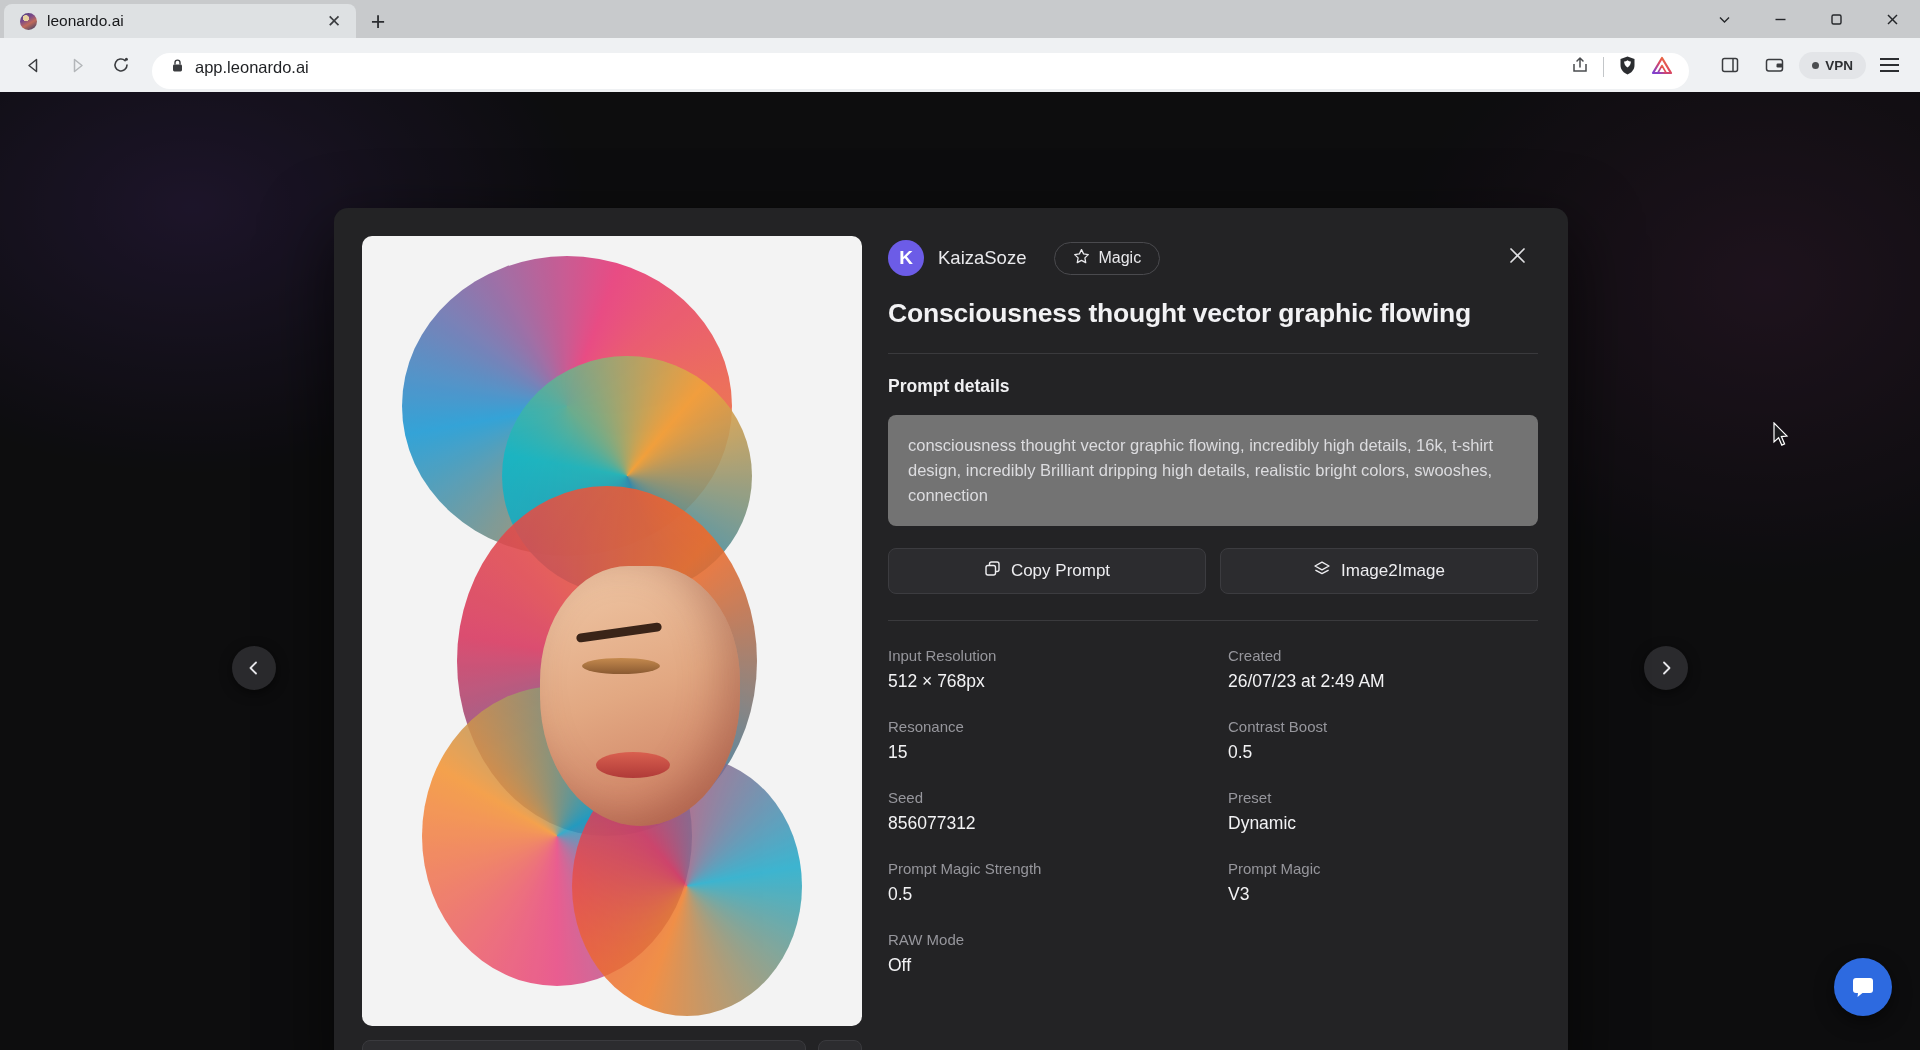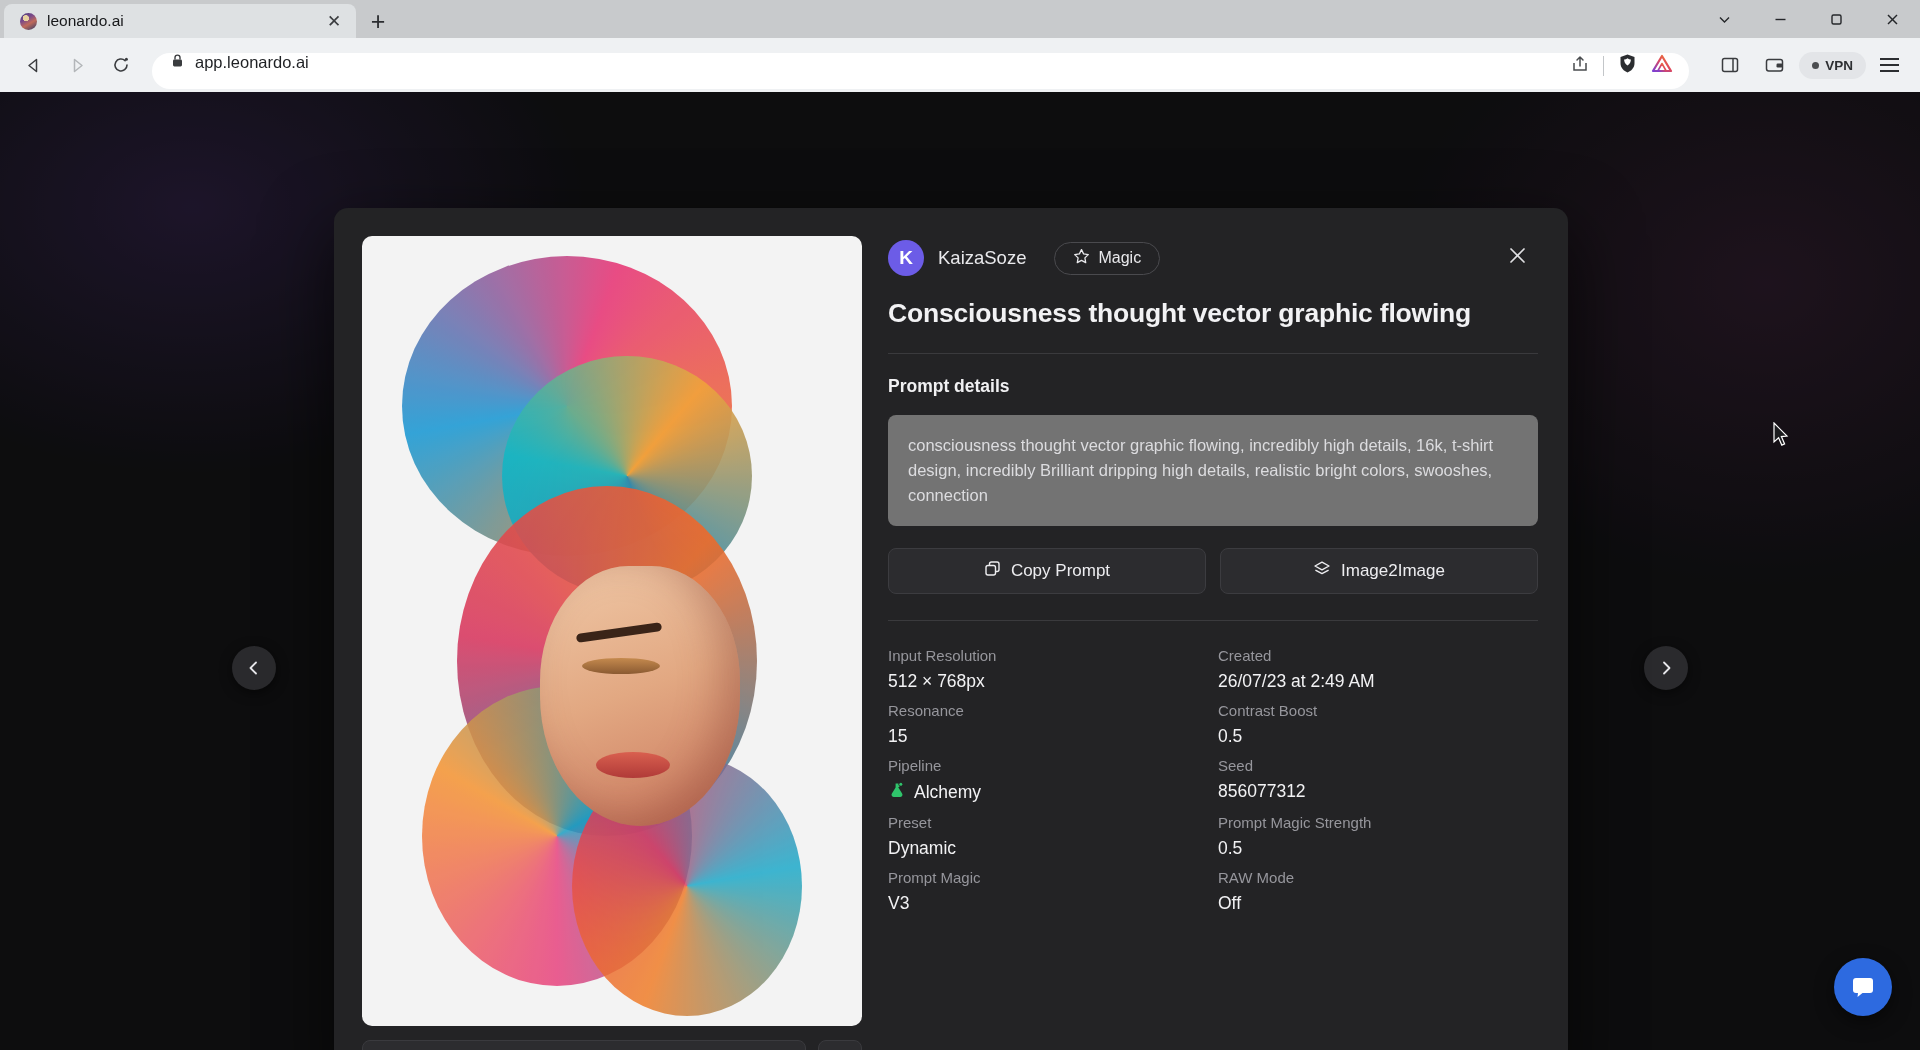--- a/index.html
+++ b/index.html
@@ -56,21 +56,21 @@
     height: 54px; background: #eff1f3; display: flex; align-items: center;
     padding: 0 14px; gap: 6px; flex: 0 0 54px;
   }
   .navicon {
     width: 38px; height: 38px; display: flex; align-items: center;
     justify-content: center; border-radius: 6px; color: #3a3c3f;
   }
   .navicon.dim { color: #b3b6b9; }
   .urlbar {
     flex: 1; height: 36px; background: #ffffff; border-radius: 18px;
-    display: flex; align-items: flex-start; padding: 0 10px 8px 18px;
+    display: flex; align-items: center; padding: 0 10px 8px 18px;
     margin: 12px 16px 0 6px; gap: 10px;
   }
   .url-text { font-size: 16.5px; color: #1f2124; flex: 1; }
   .url-right { display: flex; align-items: center; gap: 13px; padding-right: 6px;}
   .vsep { width: 1px; height: 20px; background: #c3c6c9; }
   .vpn-pill {
     height: 27px; background: #e3e5e8; border-radius: 14px;
     display: flex; align-items: center; gap: 6px; padding: 0 13px;
     font-size: 13.5px; color: #2d2f32; font-weight: 600;
   }
@@ -190,21 +190,21 @@
   .act-btn {
     flex: 1; height: 46px; background: #2c2c2f; border: 1px solid #3c3c40;
     border-radius: 8px; display: flex; align-items: center; justify-content: center;
     gap: 10px; color: #ededf0; font-size: 17px;
   }
 
   .divider2 { height: 1px; background: #3a3a3d; margin: 26px 0 0 0; }
 
   .meta-grid {
     margin-top: 26px; display: grid; grid-template-columns: 1fr 1fr;
-    row-gap: 26px; column-gap: 30px; gap: 10px;
+    row-gap: 26px; column-gap: 30px;
   }
   .meta-label { font-size: 15px; color: #96969c; margin-bottom: 7px; }
   .meta-value {
     font-size: 17.5px; color: #f2f2f4; font-weight: 400;
     display: flex; align-items: center; gap: 8px;
   }
 
   
   .art-controls {
     margin-top: 14px; display: flex; gap: 12px; width: 500px;
@@ -449,33 +449,20 @@
           <div>
             <div class="meta-label">Resonance</div>
             <div class="meta-value">15</div>
           </div>
           <div>
             <div class="meta-label">Contrast Boost</div>
             <div class="meta-value">0.5</div>
           </div>
 
           <div>
-            <div class="meta-label">Pipeline</div>
-            <div class="meta-value">
-              <span>
-                <svg width="18" height="18" viewBox="0 0 18 18">
-                  <path d="M7.6 2.4v4.2L3.9 12.4a2.4 2.4 0 0 0 2 3.7h6.2a2.4 2.4 0 0 0 2-3.7l-3.7-5.8V2.4z" fill="#2fc46b"></path>
-                  <circle cx="12.8" cy="3.2" r="1.5" fill="#2fc46b"></circle>
-                  <circle cx="10.6" cy="5.2" r="0.9" fill="#2fc46b"></circle>
-                </svg>
-              </span>
-              <span>Alchemy</span>
-            </div>
-          </div>
-          <div>
             <div class="meta-label">Seed</div>
             <div class="meta-value">856077312</div>
           </div>
 
           <div>
             <div class="meta-label">Preset</div>
             <div class="meta-value">Dynamic</div>
           </div>
           <div>
             <div class="meta-label">Prompt Magic Strength</div>

